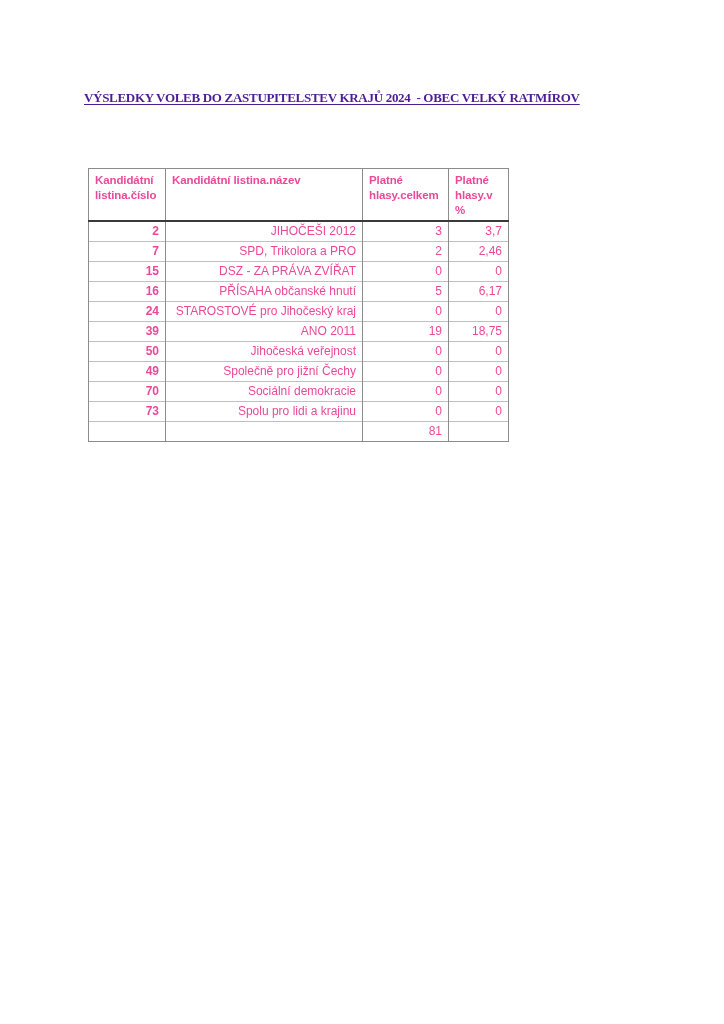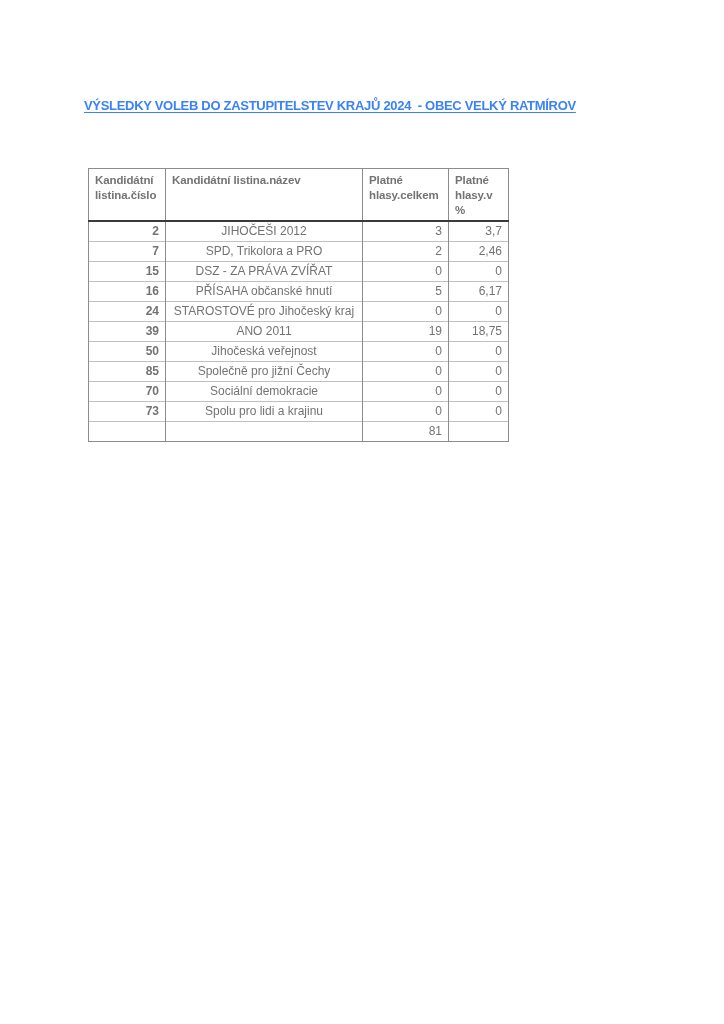--- a/index.html
+++ b/index.html
@@ -12,38 +12,39 @@
     width: 724px;
     height: 1024px;
     background: #ffffff;
     font-family: "Liberation Sans", sans-serif;
     color: #1c1c1c;
     overflow: hidden;
   }
   .doc-title {
     position: absolute;
     left: 84px;
-    top: 98px;
+    top: 90px;
     font-size: 13px;
     font-weight: bold;
     letter-spacing: -0.3px;
     text-decoration: underline;
     text-underline-offset: 2px;
     white-space: pre;
-    color: #3b82f6;
+    color: #4c1d95;
+    font-family: Liberation Serif, serif;
   }
   table.results {
     position: absolute;
     left: 88px;
     top: 168px;
     width: 420px;
     border-collapse: collapse;
     table-layout: fixed;
     font-size: 12px;
-    color: #737373;
+    color: #ec4899;
     border: 1px solid #8c8c8c;
   }
   table.results th,
   table.results td {
     border-left: 1px solid #8c8c8c;
     border-right: 1px solid #8c8c8c;
     padding: 2px 6px;
     vertical-align: top;
     line-height: 15px;
     overflow-wrap: break-word;
@@ -67,21 +68,21 @@
     border-top: none;
   }
   td.num {
     text-align: right;
   }
   td.cislo {
     font-weight: bold;
     text-align: right;
   }
   td.nazev {
-    text-align: center;
+    text-align: right;
   }
 </style>
 </head>
 <body>
 
 <div class="page">
 
   <div class="doc-title">VÝSLEDKY VOLEB DO ZASTUPITELSTEV KRAJŮ 2024  - OBEC VELKÝ RATMÍROV</div>
 
   <table class="results">
@@ -136,21 +137,21 @@
         <td class="num">19</td>
         <td class="num">18,75</td>
       </tr>
       <tr>
         <td class="cislo">50</td>
         <td class="nazev">Jihočeská veřejnost</td>
         <td class="num">0</td>
         <td class="num">0</td>
       </tr>
       <tr>
-        <td class="cislo">85</td>
+        <td class="cislo">49</td>
         <td class="nazev">Společně pro jižní Čechy</td>
         <td class="num">0</td>
         <td class="num">0</td>
       </tr>
       <tr>
         <td class="cislo">70</td>
         <td class="nazev">Sociální demokracie</td>
         <td class="num">0</td>
         <td class="num">0</td>
       </tr>

